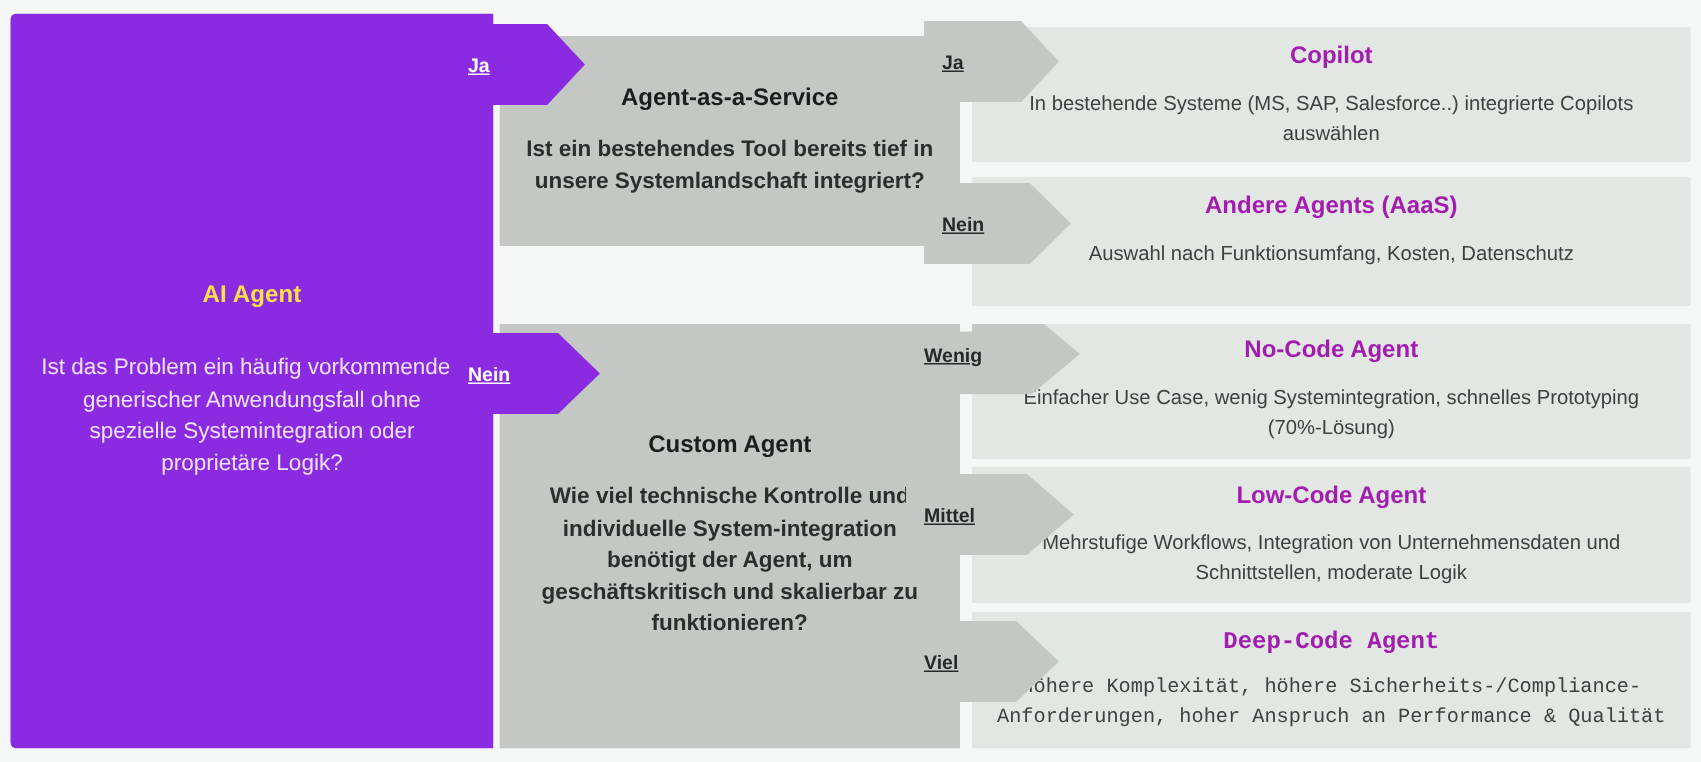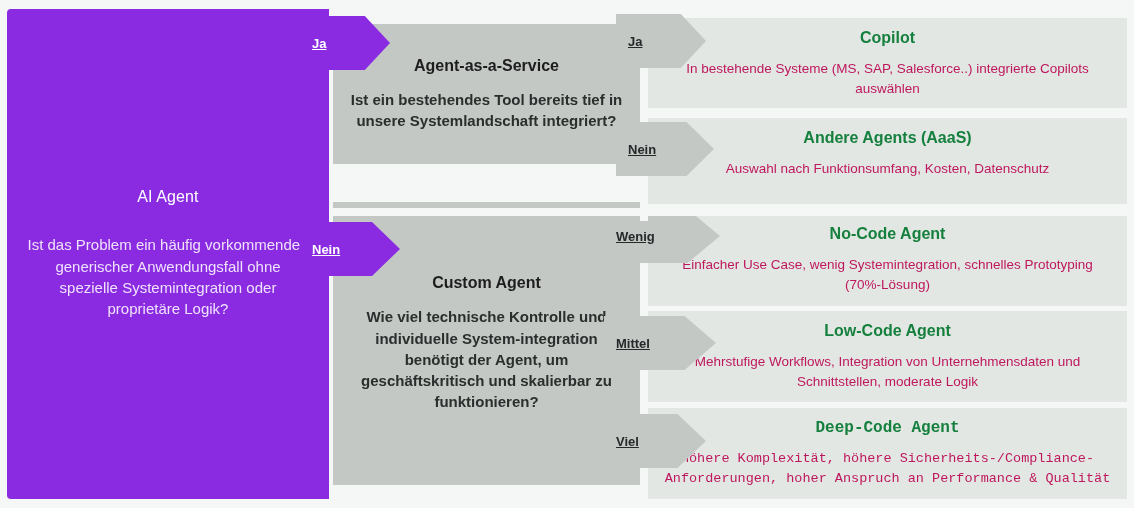--- a/index.html
+++ b/index.html
@@ -30,22 +30,22 @@
     color: #f4eafd;
     display: flex;
     flex-direction: column;
     justify-content: center;
     align-items: center;
     box-sizing: border-box;
     padding: 0 18px;
   }
   .root-title {
     font-size: 16px;
-    font-weight: normal;
-    color: #ffffff;
+    font-weight: bold;
+    color: #fde047;
     margin-bottom: 28px;
     letter-spacing: .1px;
   }
   .root-body {
     font-size: 15px;
     line-height: 1.42;
     text-align: center;
     color: #f0e2fb;
   }
 
@@ -57,21 +57,21 @@
     background: #c3c8c5;
     box-sizing: border-box;
     display: flex;
     flex-direction: column;
     justify-content: center;
     align-items: center;
     padding: 0 14px;
     box-shadow: -3px 0 0 #f5f7f6;
   }
   .mid-panel.p1 { top: 24px;  height: 140px; }
-  .mid-panel.p2 { top: 202px; height: 283px; }
+  .mid-panel.p2 { top: 216px; height: 283px; }
   .mid-title {
     font-size: 16px;
     font-weight: bold;
     color: #1d1d1d;
     margin-bottom: 14px;
   }
   .mid-body {
     font-size: 15px;
     line-height: 1.42;
     text-align: center;
@@ -89,28 +89,28 @@
     display: flex;
     flex-direction: column;
     justify-content: flex-start;
     align-items: center;
     padding: 11px 16px 0 16px;
     box-shadow: -3px 0 0 #f5f7f6;
   }
   .leaf-title {
     font-size: 16px;
     font-weight: bold;
-    color: #15803d;
+    color: #a21caf;
     margin-bottom: 12px;
   }
   .leaf-body {
     font-size: 13.5px;
     line-height: 1.45;
     text-align: center;
-    color: #be185d;
+    color: #404040;
   }
 
   
   .chev {
     position: absolute;
     display: flex;
     align-items: center;
     justify-content: flex-start;
     box-sizing: border-box;
     clip-path: polygon(0 0, 72% 0, 100% 50%, 72% 100%, 0 100%);

